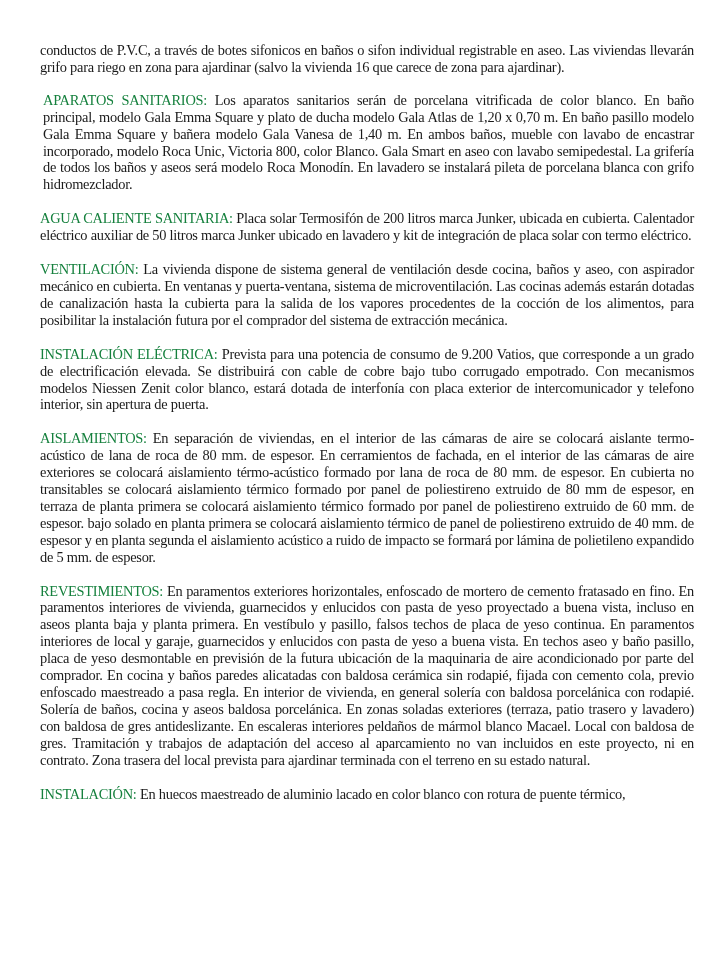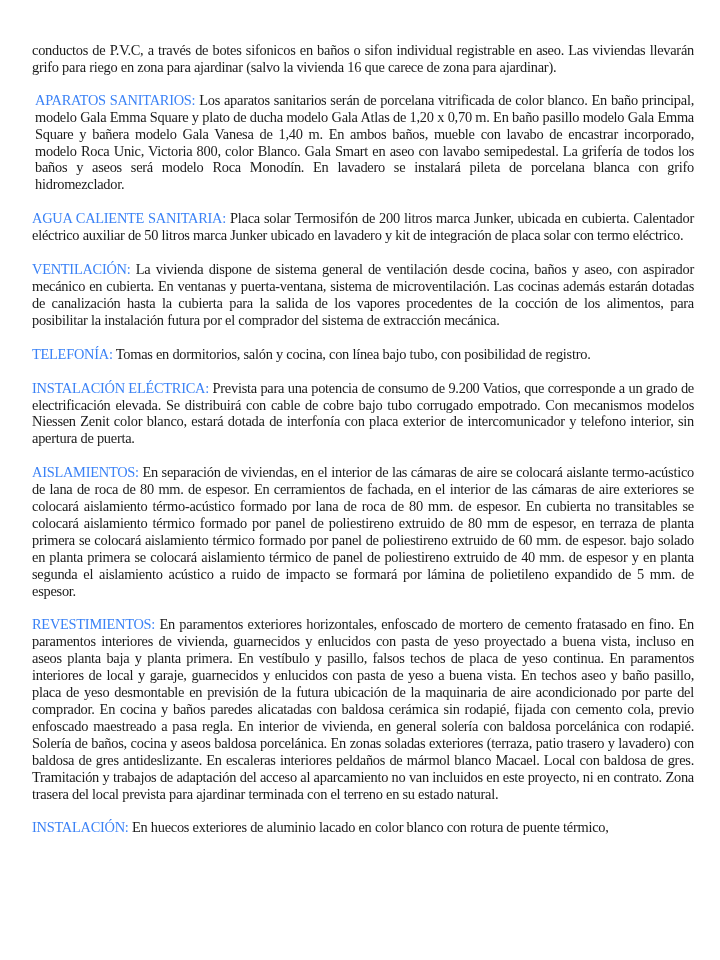--- a/index.html
+++ b/index.html
@@ -3,40 +3,39 @@
 <meta charset="utf-8">
 <style>
   html, body { margin: 0; padding: 0; background: #ffffff; }
   body { width: 720px; height: 960px; overflow: hidden; position: relative; }
   .page {
     position: absolute; left: 32px; top: 42px; width: 662px;
     font-family: "Liberation Serif", serif;
     font-size: 14.4px; line-height: 16.9px; color: #1a1a1a;
     text-align: justify; letter-spacing: -0.25px;
   }
-  .para { margin: 0 0 17px 0; }
+  .para { margin: 0 0 17px 8px; }
   .para.first { margin-bottom: 16px; }
-  .heading { color: #3b82f6; }
+  .heading { color: #15803d; }
   .ind { padding-left: 3px; }
 </style>
 </head>
 <body>
 
 <div class="page">
   <p class="para first"><span>conductos de P.V.C, a través de botes sifonicos en baños o sifon individual registrable en aseo. Las viviendas llevarán grifo para riego en zona para ajardinar (salvo la vivienda 16 que carece de zona para ajardinar).</span></p>
 
   <p class="para ind"><span class="heading">APARATOS SANITARIOS:</span><span> Los aparatos sanitarios serán de porcelana vitrificada de color blanco. En baño principal,  modelo Gala Emma Square y plato de ducha modelo Gala Atlas de 1,20 x 0,70 m. En baño pasillo modelo Gala Emma Square y bañera modelo Gala Vanesa de 1,40 m. En ambos baños, mueble con lavabo de encastrar incorporado, modelo Roca Unic, Victoria 800, color Blanco. Gala Smart en aseo con lavabo semipedestal. La  grifería de todos los baños y aseos será modelo Roca Monodín. En lavadero se instalará pileta de porcelana blanca con grifo hidromezclador.</span></p>
 
   <p class="para"><span class="heading">AGUA CALIENTE SANITARIA:</span><span> Placa solar Termosifón de 200 litros marca Junker, ubicada en cubierta. Calentador eléctrico auxiliar de 50 litros marca Junker ubicado en lavadero y kit de integración de placa solar con termo eléctrico.</span></p>
 
   <p class="para"><span class="heading">VENTILACIÓN:</span><span>  La vivienda dispone de sistema general de ventilación desde cocina, baños y aseo,  con aspirador mecánico en cubierta. En ventanas y puerta-ventana, sistema de microventilación. Las cocinas además estarán dotadas de canalización hasta la cubierta para la salida de los vapores procedentes de la cocción de los alimentos, para posibilitar la instalación futura por el comprador del sistema de extracción mecánica.</span></p>
 
-  <p class="para"><span class="heading">TELEFONÍA:</span><span> Tomas en dormitorios, salón y cocina, con línea bajo tubo, con posibilidad de registro.</span></p>
 
 
   <p class="para"><span class="heading">INSTALACIÓN ELÉCTRICA:</span><span> Prevista para una potencia de consumo de 9.200  Vatios, que corresponde a un grado de electrificación elevada. Se distribuirá con cable de cobre bajo tubo corrugado empotrado. Con mecanismos modelos Niessen Zenit color blanco, estará dotada de interfonía con placa exterior de intercomunicador y telefono interior, sin apertura de puerta.</span></p>
 
   <p class="para"><span class="heading">AISLAMIENTOS:</span><span> En separación de viviendas, en el  interior de las cámaras de aire se colocará aislante termo-acústico de lana de roca de 80 mm. de espesor. En cerramientos de fachada, en el interior de las cámaras de aire exteriores se colocará aislamiento térmo-acústico formado por lana de roca de 80 mm. de espesor. En cubierta no transitables se colocará aislamiento térmico formado por panel de poliestireno extruido de 80 mm de espesor, en terraza de planta primera se colocará aislamiento térmico formado por panel de poliestireno extruido de 60 mm. de espesor. bajo solado en planta primera se colocará aislamiento térmico de panel de poliestireno extruido de 40 mm. de espesor y en planta segunda el aislamiento acústico a ruido de impacto se formará por lámina de polietileno expandido de 5 mm. de espesor.</span></p>
 
   <p class="para"><span class="heading">REVESTIMIENTOS:</span><span> En paramentos exteriores horizontales, enfoscado de mortero de cemento fratasado en fino. En paramentos interiores de vivienda, guarnecidos y enlucidos con pasta de yeso proyectado a buena vista, incluso en aseos planta baja y planta primera. En vestíbulo y pasillo, falsos techos de placa de yeso continua. En paramentos interiores de local y garaje, guarnecidos y enlucidos con pasta de yeso a buena vista. En techos aseo y baño pasillo, placa de yeso desmontable en previsión de la futura ubicación de la maquinaria de aire acondicionado por parte del comprador. En cocina y  baños paredes alicatadas con baldosa cerámica sin rodapié, fijada con cemento cola, previo enfoscado maestreado a pasa regla. En interior de vivienda, en general solería con baldosa porcelánica con rodapié. Solería de baños, cocina y aseos baldosa porcelánica. En zonas soladas exteriores (terraza, patio trasero y  lavadero) con baldosa de gres antideslizante. En escaleras interiores peldaños de mármol blanco Macael. Local  con  baldosa de gres.  Tramitación y trabajos de adaptación del acceso al aparcamiento no van incluidos en este proyecto, ni en contrato. Zona trasera del local prevista para ajardinar terminada con el terreno en su estado natural.</span></p>
 
-  <p class="para"><span class="heading">INSTALACIÓN:</span><span> En huecos exteriores de aluminio lacado en color blanco con rotura de puente térmico,</span></p>
+  <p class="para"><span class="heading">INSTALACIÓN:</span><span> En huecos maestreado de aluminio lacado en color blanco con rotura de puente térmico,</span></p>
 </div>
 
 </body></html>

